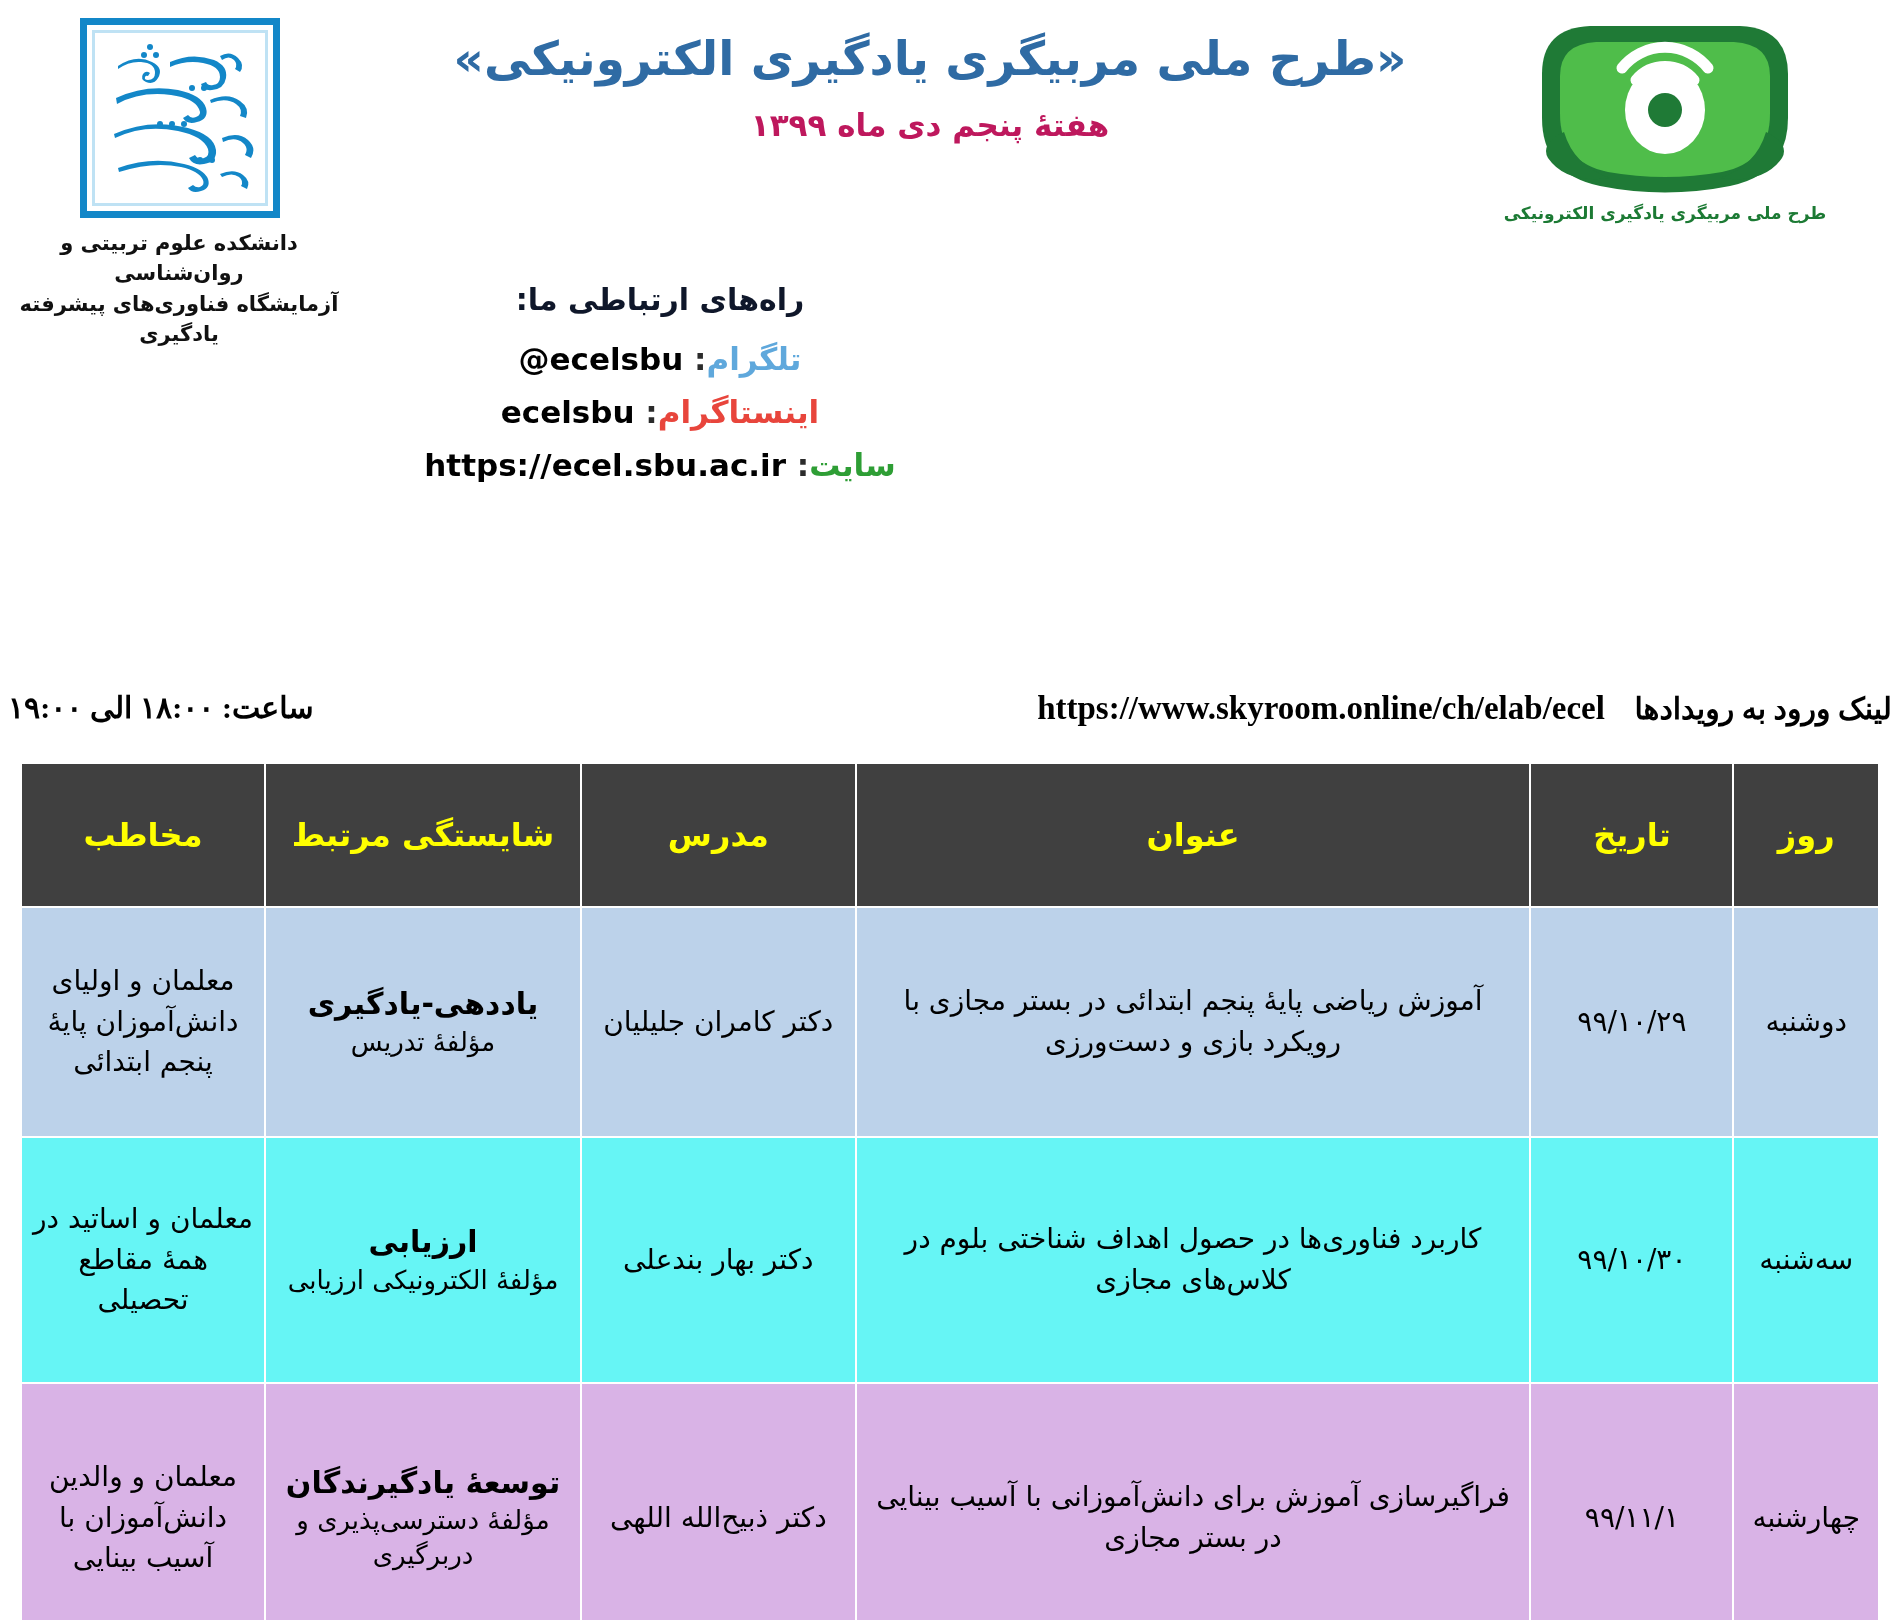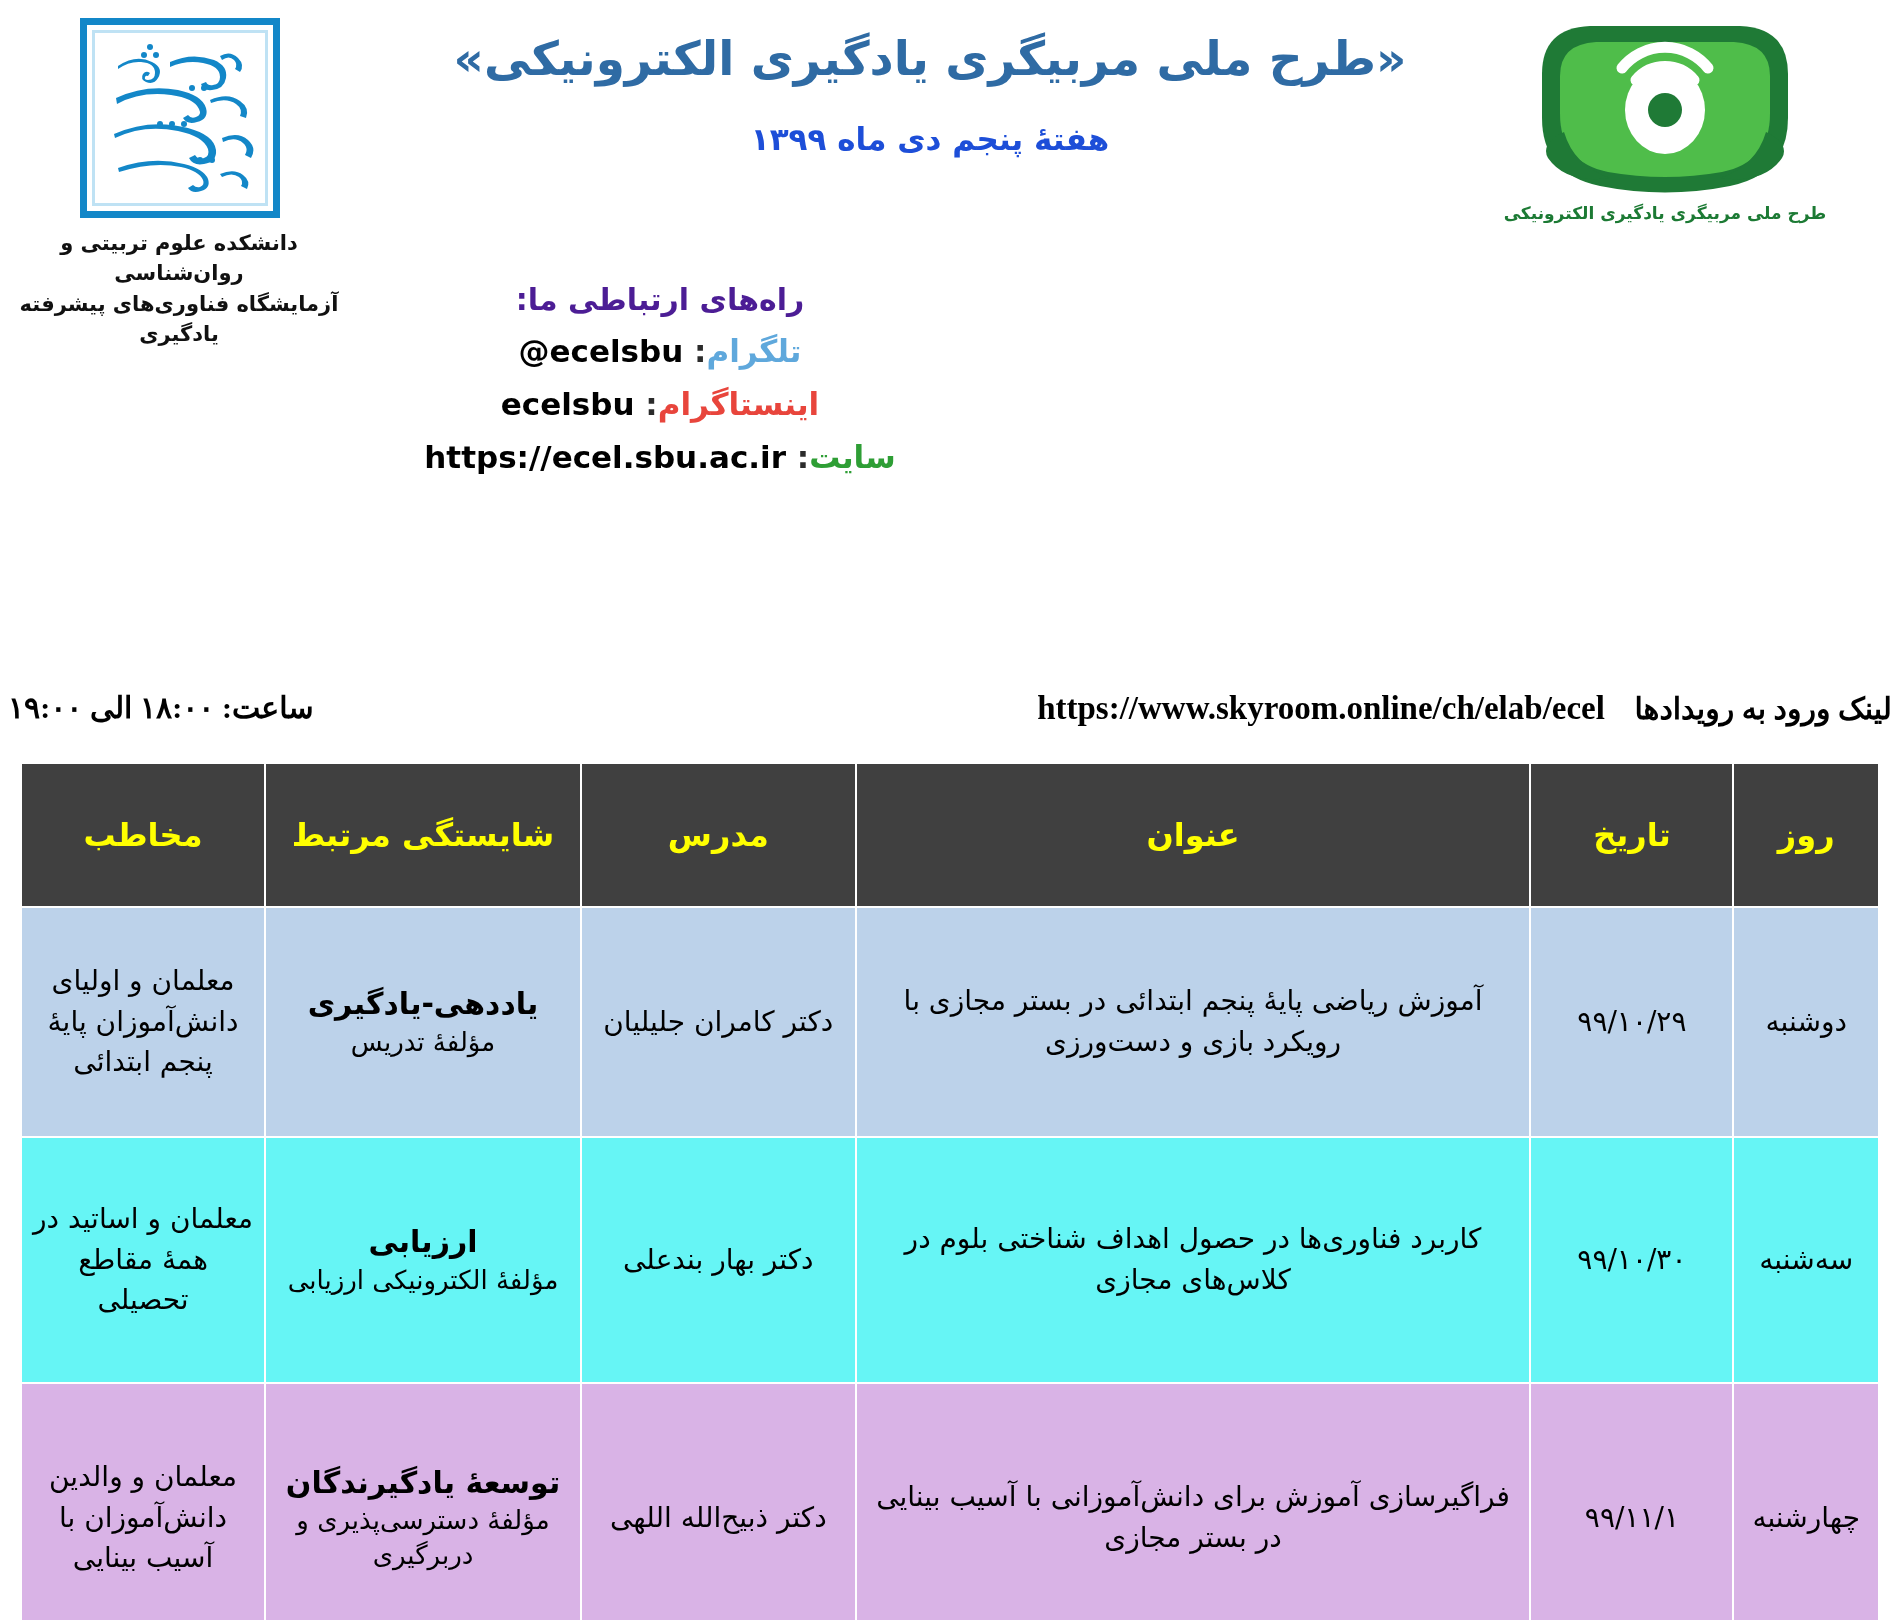--- a/index.html
+++ b/index.html
@@ -72,24 +72,24 @@
     text-align: center;
   }
   .main-title {
     font-size: 47px;
     font-weight: bold;
     color: #2f6ba4;
     line-height: 1.25;
     letter-spacing: 0;
   }
   .sub-title {
-    margin-top: 32px;
+    margin-top: 18px;
     font-size: 31px;
     font-weight: bold;
-    color: #1d4ed8;
+    color: #be185d;
   }
 
   
   .ecel-block {
     position: absolute;
     top: 14px;
     right: 70px;
     width: 330px;
     text-align: center;
   }
@@ -107,22 +107,22 @@
     position: absolute;
     top: 282px;
     left: 0;
     width: 1320px;
     text-align: center;
     direction: rtl;
   }
   .contact-head {
     font-size: 30px;
     font-weight: bold;
-    color: #4c1d95;
-    margin-bottom: 16px;
+    color: #0f172a;
+    margin-bottom: 24px;
   }
   .contact-row {
     font-size: 31px;
     font-weight: bold;
     margin-bottom: 17px;
     direction: rtl;
     white-space: nowrap;
   }
   .c-label { font-weight: bold; }
   .c-label.telegram  { color: #5fa8dc; }

